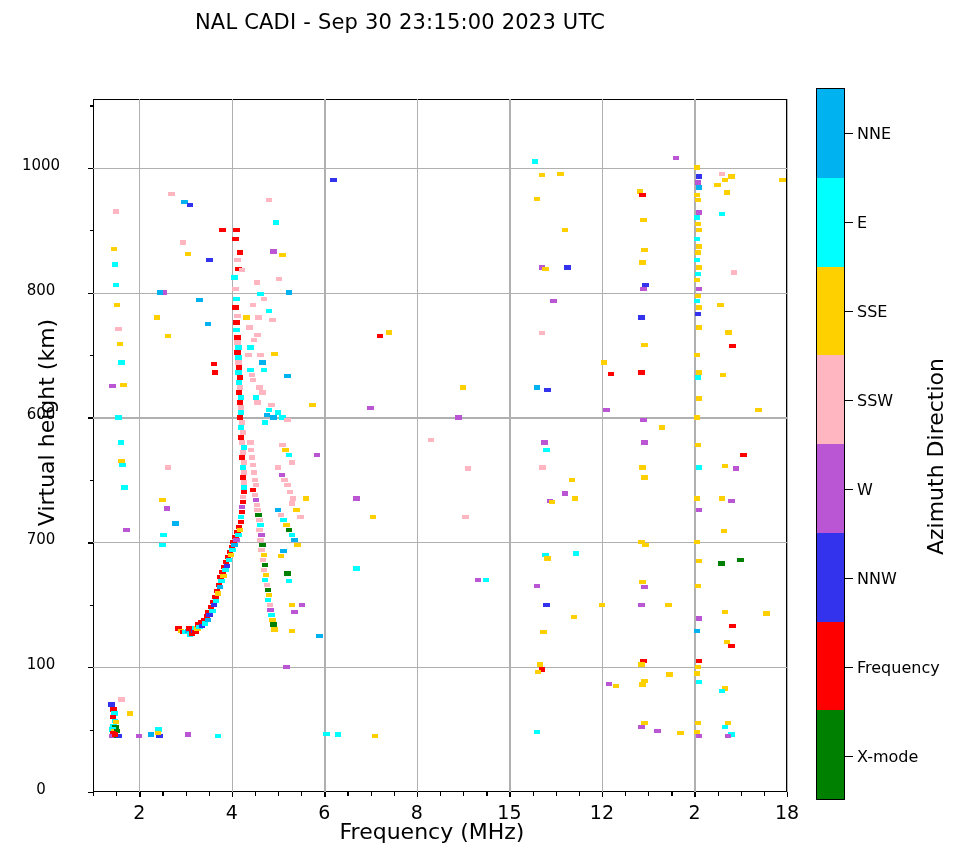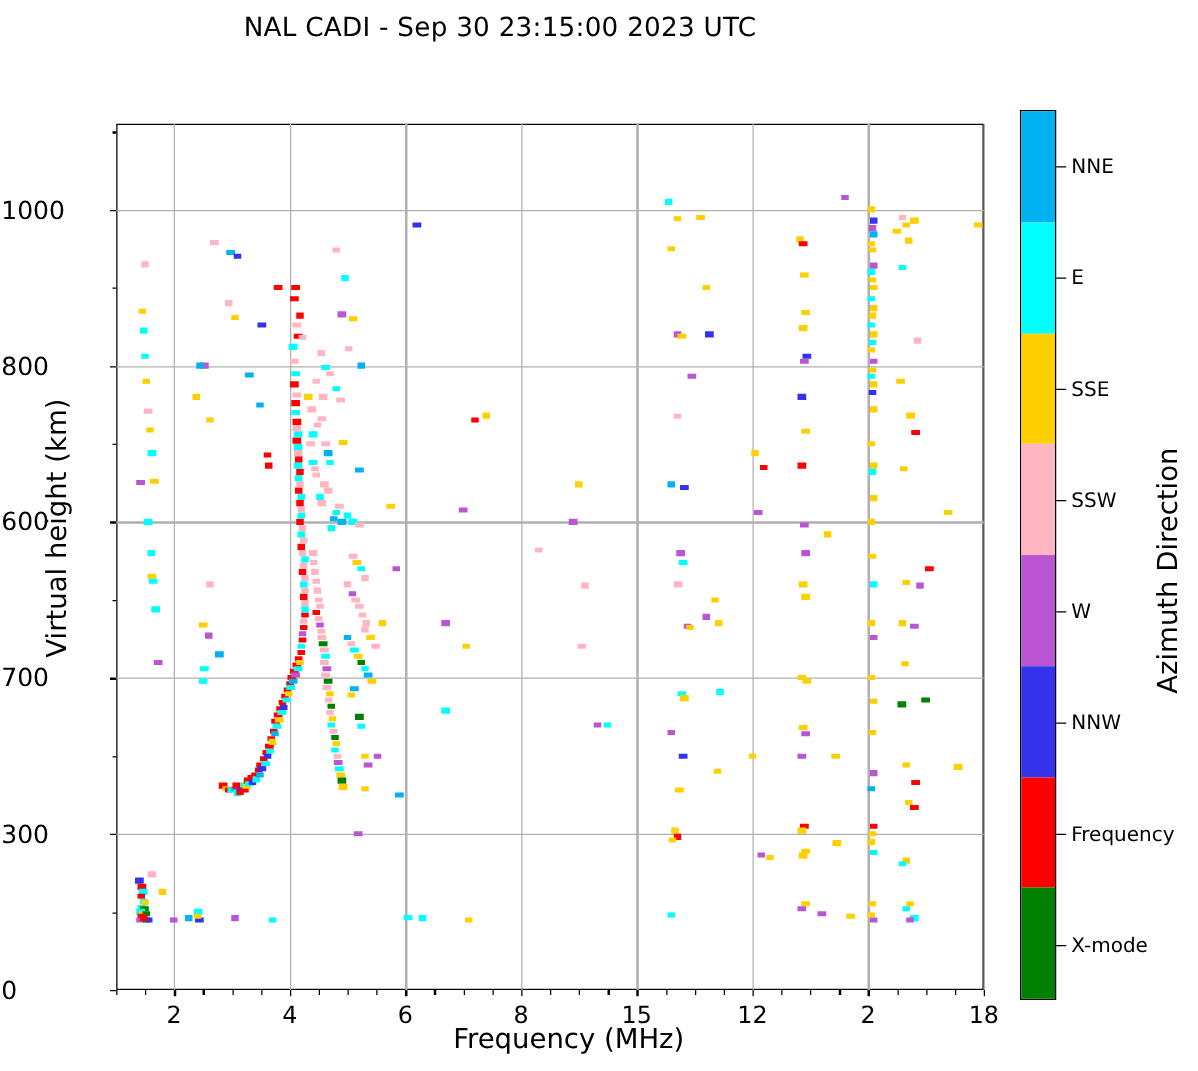--- a/index.html
+++ b/index.html
@@ -20,23 +20,23 @@
   #points{position:absolute;left:0;top:0;width:100%;height:100%;overflow:hidden;}
   .pt{position:absolute;}
 
   .tickmark{position:absolute;background:#000;}
   .tk-x{width:1.3px;height:5px;}
   .tk-x.minor{height:3.5px;}
   .tk-y{height:1.3px;width:5px;}
   .tk-y.minor{width:3.5px;}
 
   .xlab{position:absolute;font-size:19px;text-align:center;width:60px;}
-  .ylab{position:absolute;font-size:20px;text-align:left;width:80px;}
-
-  #xaxis-title{position:absolute;left:108px;top:819px;width:694px;
+  .ylab{position:absolute;font-size:15px;text-align:center;width:80px;}
+
+  #xaxis-title{position:absolute;left:85px;top:819px;width:694px;
                text-align:center;font-size:22px;}
   #yaxis-title{position:absolute;left:-84px;top:410px;width:260px;
                text-align:center;font-size:22px;transform:rotate(-90deg);}
 
   #cbar{position:absolute;left:816px;top:88px;width:29px;height:712px;
         border:1.6px solid #000;box-sizing:border-box;}
   .cseg{width:100%;}
   .ctick{position:absolute;left:845px;width:8px;height:1.4px;background:#000;}
   .clab{position:absolute;left:857px;font-size:16px;white-space:nowrap;
         transform:translateY(-50%);}
@@ -560,21 +560,21 @@
     <div class="xlab" style="left: 201.8px; top: 801px;">4</div>
     <div class="xlab" style="left: 294.333px; top: 801px;">6</div>
     <div class="xlab" style="left: 386.867px; top: 801px;">8</div>
     <div class="xlab" style="left: 479.4px; top: 801px;">15</div>
     <div class="xlab" style="left: 571.933px; top: 801px;">12</div>
     <div class="xlab" style="left: 664.467px; top: 801px;">2</div>
     <div class="xlab" style="left: 757px; top: 801px;">18</div>
   </div>
 <div id="ylabels">
     <div class="ylab" style="left: 1px; top: 780px;">0</div>
-    <div class="ylab" style="left: 1px; top: 655.135px;">300</div>
+    <div class="ylab" style="left: 1px; top: 655.135px;">100</div>
     <div class="ylab" style="left: 1px; top: 530.27px;">700</div>
     <div class="ylab" style="left: 1px; top: 405.405px;">600</div>
     <div class="ylab" style="left: 1px; top: 280.541px;">800</div>
     <div class="ylab" style="left: 1px; top: 155.676px;">1000</div>
   </div>
 
 <div id="xaxis-title">Frequency (MHz)</div>
 <div id="yaxis-title">Virtual height (km)</div>
 
 <div id="cbar">

